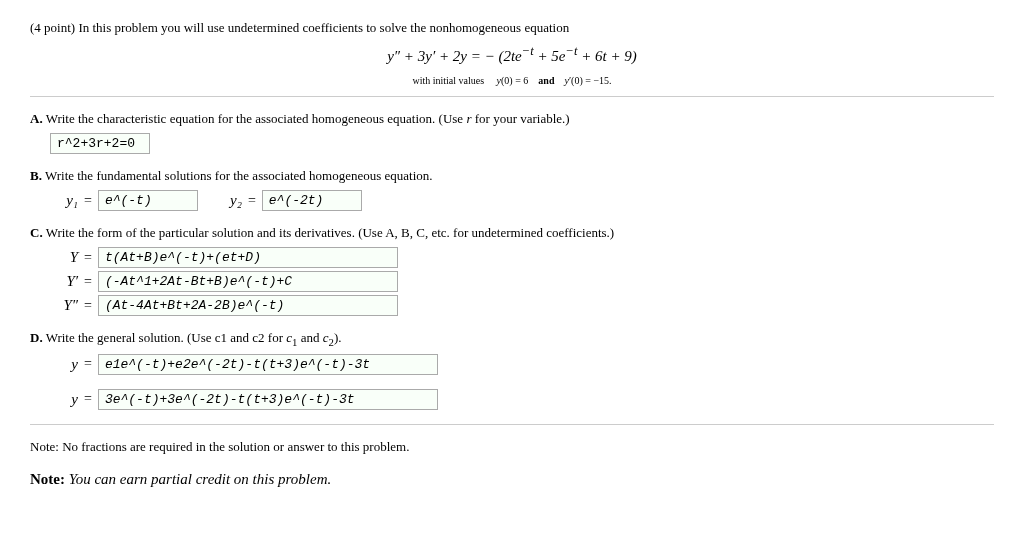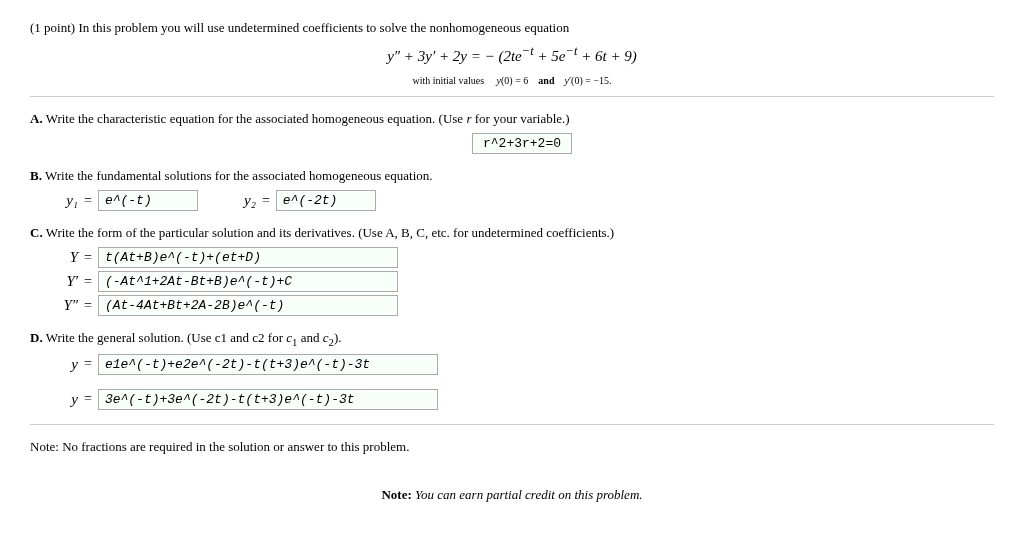--- a/index.html
+++ b/index.html
@@ -72,24 +72,23 @@
       gap: 6px;
       margin: 3px 0;
       font-size: 14px;
       font-style: italic;
     }
     .hint-section {
       margin-top: 14px;
       font-size: 13px;
     }
     .note-section {
-      margin-top: 16px;
-      font-size: 13px;
-      font-style: italic;
-      text-align: center;
+      margin-top: 0;
+      font-size: 15px;
+      font-style: italic;
     }
     .note-bold {
       font-weight: bold;
       font-style: normal;
     }
     .general-solution-row {
       display: flex;
       align-items: center;
       gap: 6px;
       margin: 4px 0 4px 20px;
@@ -100,42 +99,41 @@
       display: flex;
       align-items: center;
       gap: 6px;
       margin: 4px 0 4px 20px;
       font-size: 14px;
       font-style: italic;
     }
     .fundamental-row {
       display: flex;
       align-items: flex-start;
-      gap: 30px;
+      gap: 16px;
       margin: 4px 0 4px 20px;
     }
     .fund-item {
       display: flex;
       align-items: center;
       gap: 6px;
       font-size: 14px;
       font-style: italic;
     }
     .char-eq-row {
       margin: 4px 0 4px 20px;
-      text-align: center;
     }
   </style>
 </head>
 <body>
 
 
 
 <div>
-  <p class="problem-header">(1 point) In this problem you will use undetermined coefficients to solve the nonhomogeneous equation</p>
+  <p class="problem-header">(4 point) In this problem you will use undetermined coefficients to solve the nonhomogeneous equation</p>
 </div>
 
 <div class="equation-center">
   <span>
     <i>y</i>″ + 3<i>y</i>′ + 2<i>y</i> = − (2<i>te</i><sup>−<i>t</i></sup> + 5<i>e</i><sup>−<i>t</i></sup> + 6<i>t</i> + 9)
   </span>
 </div>
 
 <div class="initial-values">
   <span>with initial values &nbsp;&nbsp;&nbsp;

